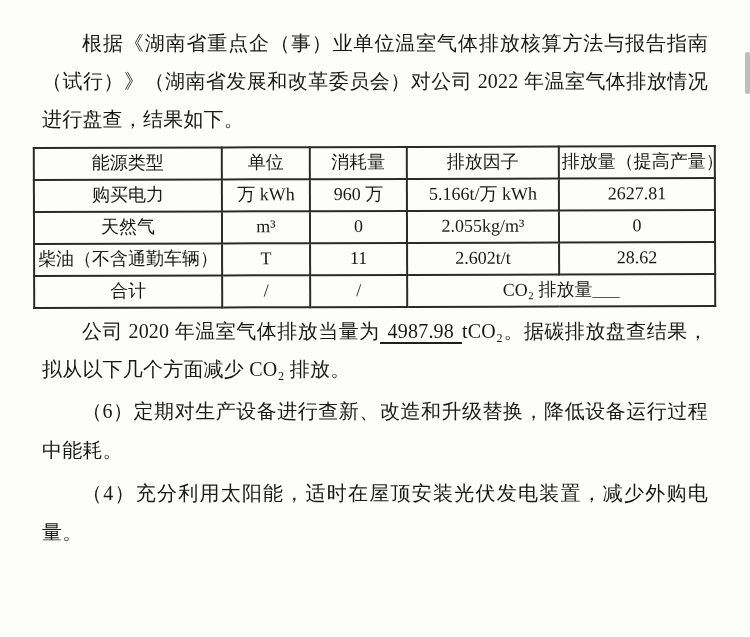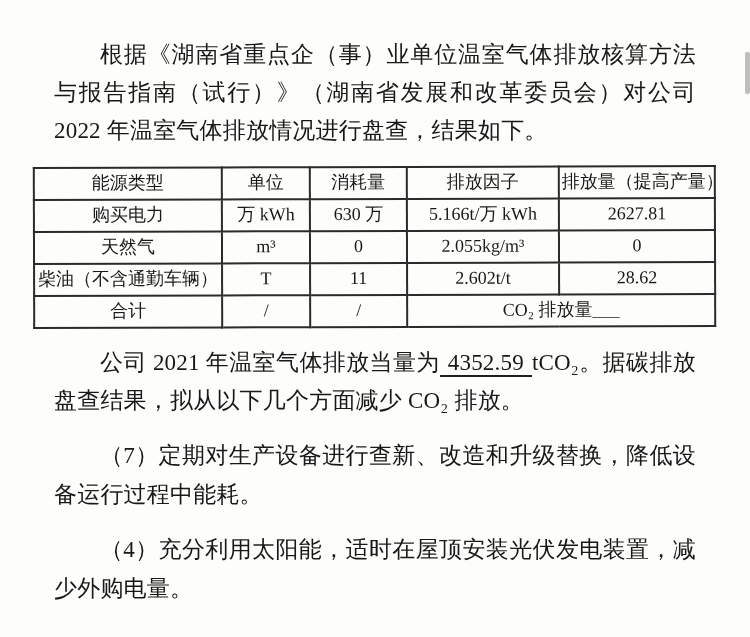--- a/index.html
+++ b/index.html
@@ -13,22 +13,22 @@
     color: #181818;
   }
   .page {
     box-sizing: border-box;
     width: 750px;
     height: 637px;
     padding: 20px 38px 0 38px;
     position: relative;
   }
   .para {
-    margin: 16px;
-    font-size: 23px;
+    margin: 4px;
+    font-size: 20px;
     line-height: 38px;
     text-align: justify;
     letter-spacing: 0.2px;
   }
   .indent { text-indent: 2em; }
   .measure { line-height: 39px; margin-top: 2px; }
 
   table.emissions {
     border-collapse: collapse;
     table-layout: fixed;
@@ -90,21 +90,21 @@
         <th>单位</th>
         <th>消耗量</th>
         <th>排放因子</th>
         <th>排放量（提高产量）</th>
       </tr>
     </thead>
     <tbody>
       <tr>
         <td>购买电力</td>
         <td>万 kWh</td>
-        <td>630 万</td>
+        <td>960 万</td>
         <td>5.166t/万 kWh</td>
         <td>2627.81</td>
       </tr>
       <tr>
         <td>天然气</td>
         <td>m³</td>
         <td>0</td>
         <td>2.055kg/m³</td>
         <td>0</td>
       </tr>
@@ -117,18 +117,18 @@
       </tr>
       <tr>
         <td>合计</td>
         <td>/</td>
         <td>/</td>
         <td colspan="2"><span>CO₂ 排放量</span><span class="blank-text">___</span></td>
       </tr>
     </tbody>
   </table>
 
-  <p class="para indent"><span>公司 2021 年温室气体排放当量为</span><span class="u-value">4352.59</span><span>tCO₂。据碳排放盘查结果，拟从以下几个方面减少 CO₂ 排放。</span></p>
+  <p class="para indent"><span>公司 2020 年温室气体排放当量为</span><span class="u-value">4987.98</span><span>tCO₂。据碳排放盘查结果，拟从以下几个方面减少 CO₂ 排放。</span></p>
 
-  <p class="para indent measure">（7）定期对生产设备进行查新、改造和升级替换，降低设备运行过程中能耗。</p>
+  <p class="para indent measure">（6）定期对生产设备进行查新、改造和升级替换，降低设备运行过程中能耗。</p>
   <p class="para indent measure">（4）充分利用太阳能，适时在屋顶安装光伏发电装置，减少外购电量。</p>
 
 </div>
 
 </body></html>

